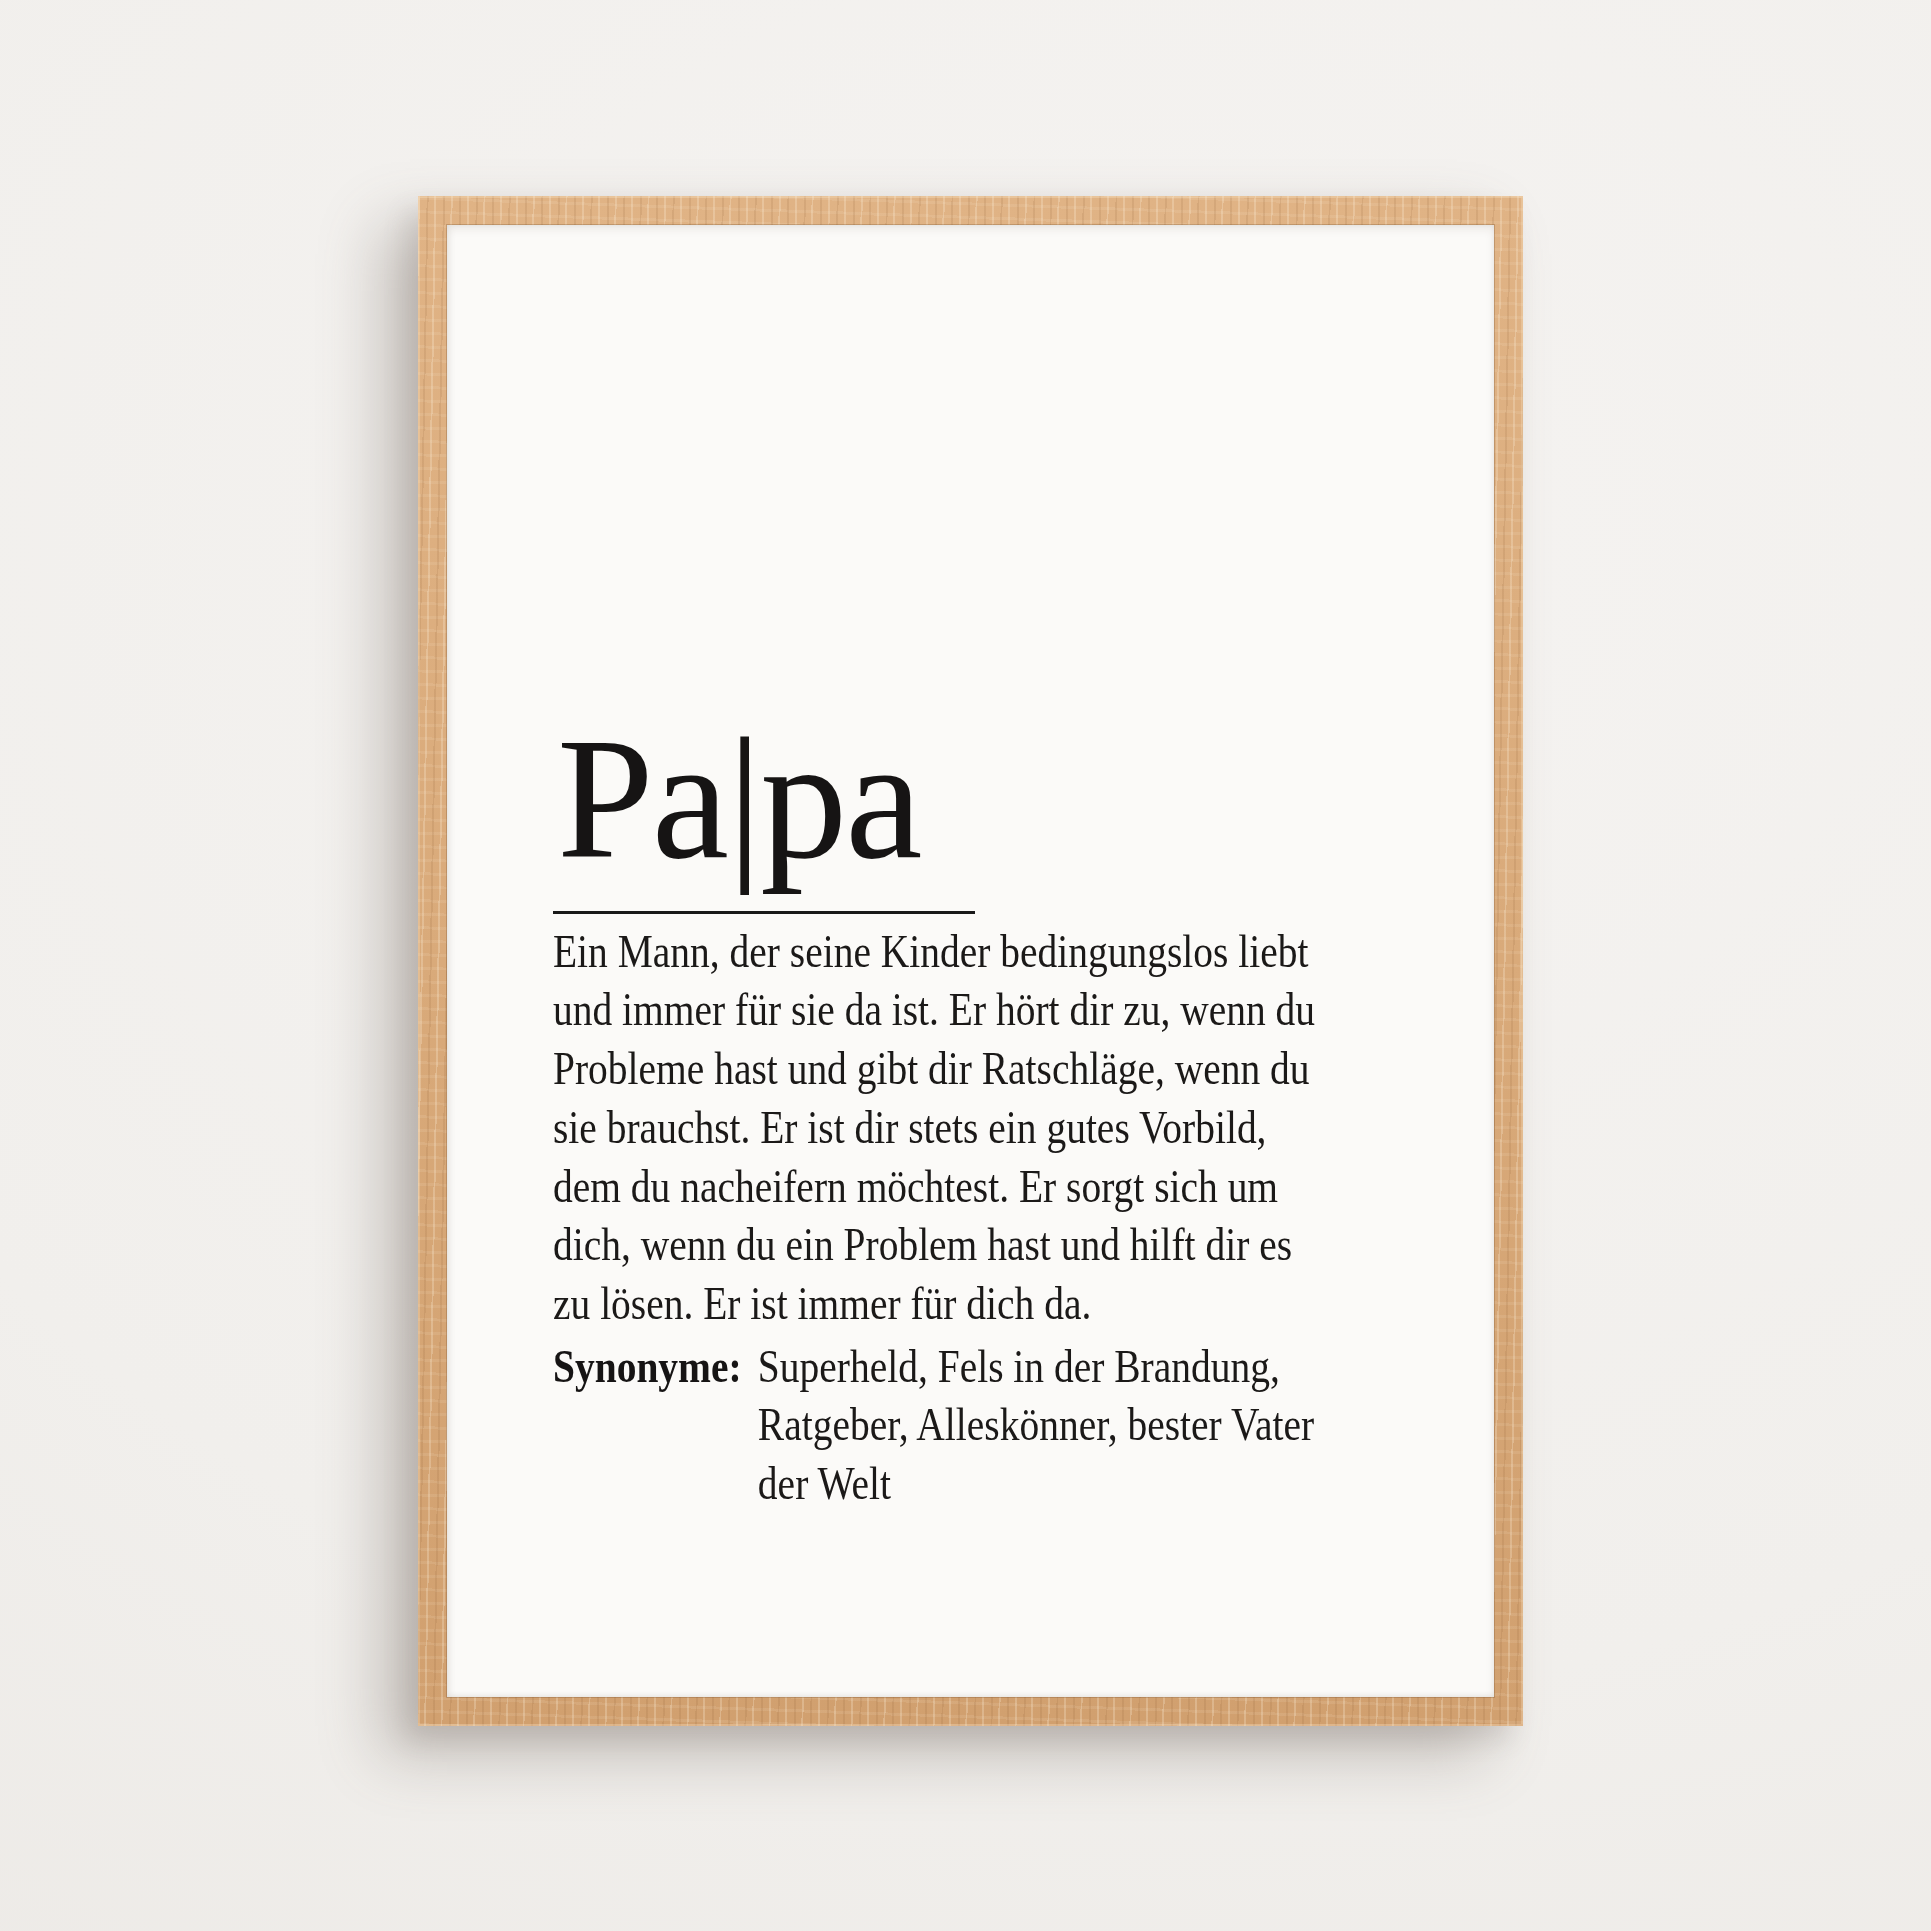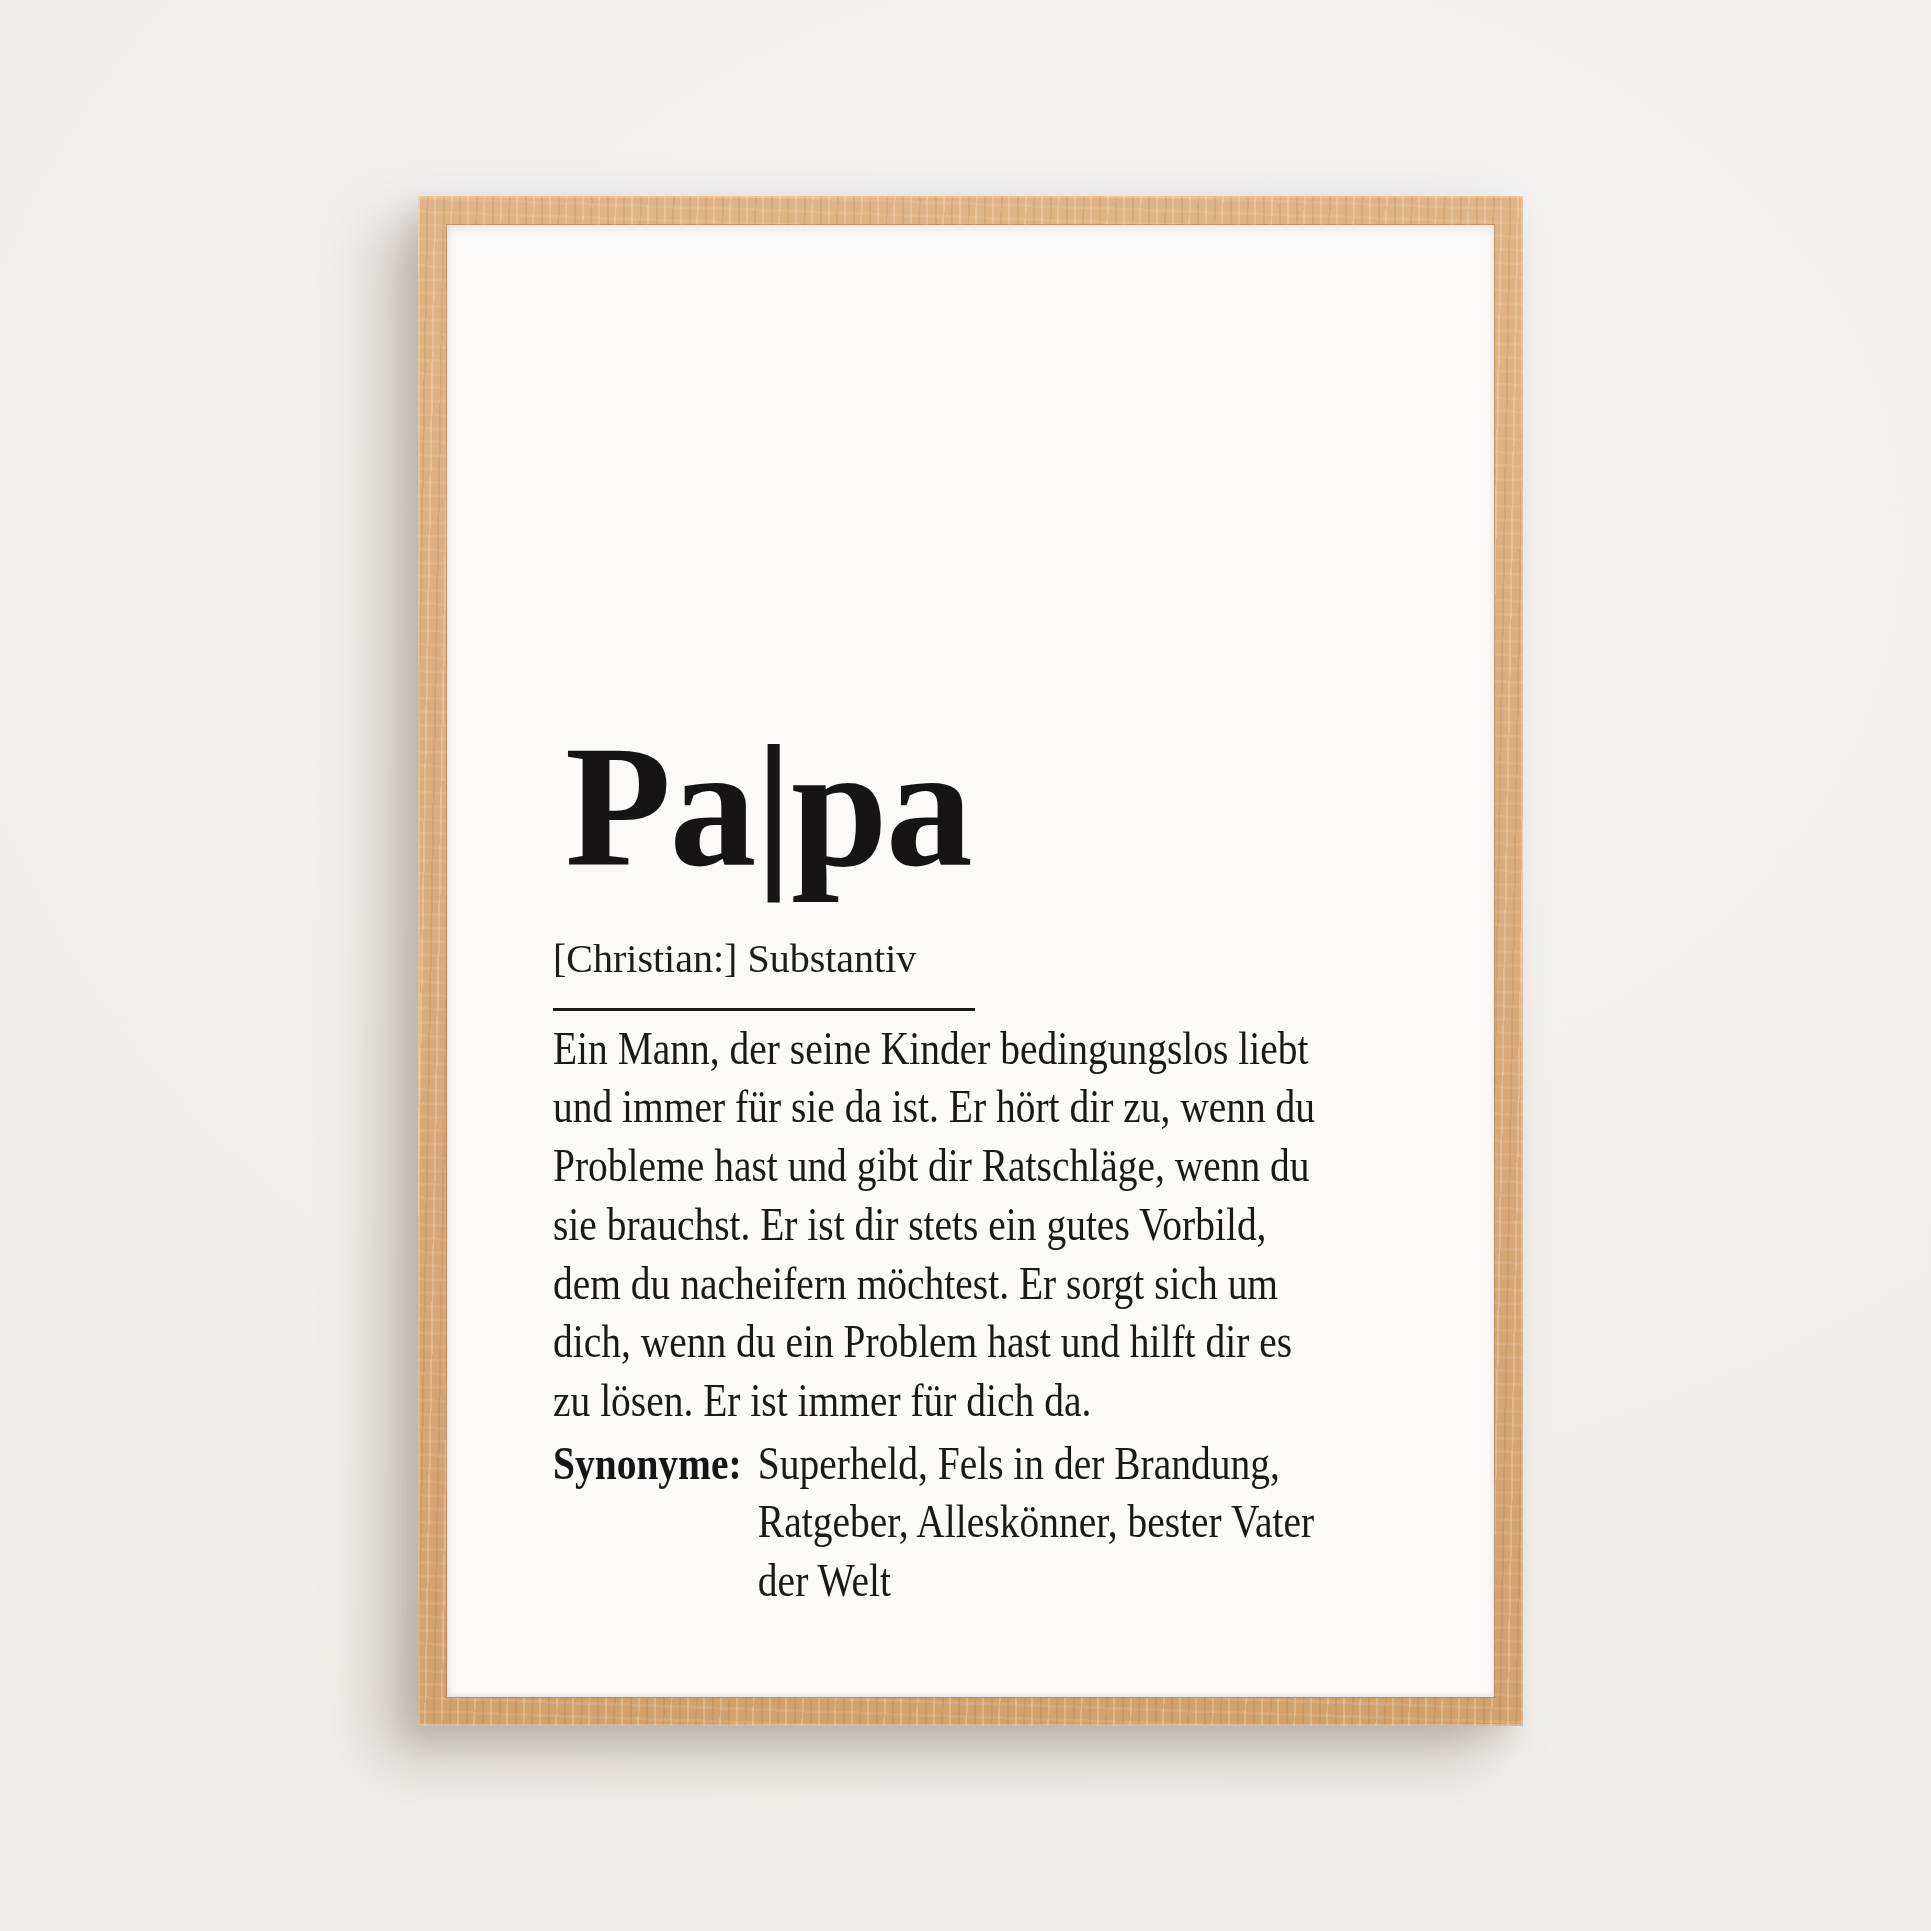--- a/index.html
+++ b/index.html
@@ -46,24 +46,24 @@
     background: #fbfaf8;
     box-shadow:
       0 0 0 1px rgba(122,82,45,.30),
       inset 0 3.9px 9.7px rgba(60,40,20,.08),
       inset 2.9px 0 7.7px rgba(60,40,20,.04),
       inset 0 -1.9px 5.8px rgba(60,40,20,.05);
     padding: 483px 58px 0 106px;
     color: #191717;
   }
   .title {
-    margin: 12px;
+    margin: 4px;
     font-size: 174px;
     line-height: 1;
-    font-weight: 700;
+    font-weight: 400;
     letter-spacing: -1.9px;
     color: #161414;
   }
   .subtitle {
     margin-top: 41px;
     font-size: 40px;
     line-height: 1.2;
     color: #1e1c1b;
   }
   .divider {
@@ -101,21 +101,20 @@
     white-space: pre;
   }
 </style>
 </head>
 <body>
 
 <div class="wall">
   <div class="frame">
     <div class="poster">
       <h1 class="title">Pa|pa</h1>
-      <div class="subtitle">[Christian:] Substantiv</div>
       <div class="divider"></div>
       <p class="definition">Ein Mann, der seine Kinder bedingungslos liebt
 und immer für sie da ist. Er hört dir zu, wenn du
 Probleme hast und gibt dir Ratschläge, wenn du
 sie brauchst. Er ist dir stets ein gutes Vorbild,
 dem du nacheifern möchtest. Er sorgt sich um
 dich, wenn du ein Problem hast und hilft dir es
 zu lösen. Er ist immer für dich da.</p>
       <div class="synonyms">
         <span class="syn-label">Synonyme:</span>

